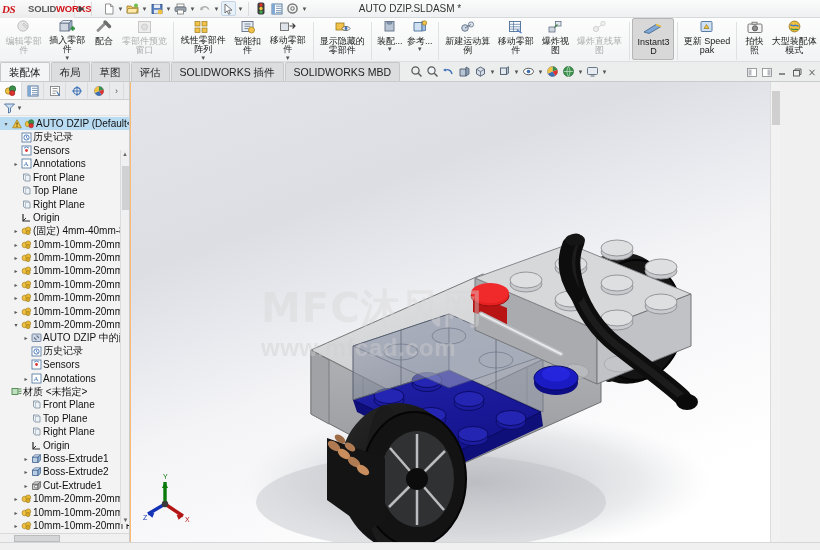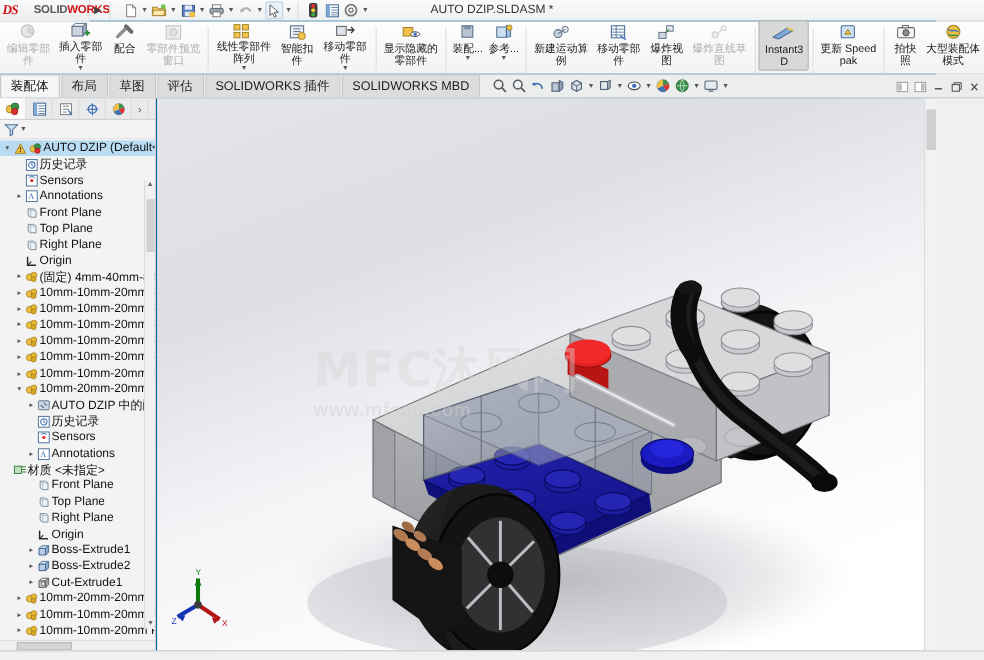--- a/index.html
+++ b/index.html
@@ -4,21 +4,21 @@
 <style>
   * { box-sizing: border-box; margin:0; padding:0; }
   html,body { width:820px; height:550px; overflow:hidden; }
   body {
     font-family: "Liberation Sans", "DejaVu Sans", sans-serif;
     font-size: 11px;
     color:#1a1a1a;
     background:#f0f0f0;
     -webkit-font-smoothing: antialiased;
   }
-  .app { position:relative; width:780px; height:550px; background:#0369a1; }
+  .app { position:relative; width:780px; height:550px; background:#fdba74; }
 
   
   .titlebar{
     position:absolute; left:0; top:0; width:820px; height:18px;
     background:linear-gradient(#fbfbfb,#eef0f1);
     border-bottom:1px solid #d6d8da;
     display:flex; align-items:center;
   }
   .logo-box{
     width:75px; height:18px; background:linear-gradient(#fafafa,#ececec);
@@ -40,21 +40,21 @@
   .doc-title{
     position:absolute; left:0; top:0; width:820px; height:18px; line-height:18px;
     text-align:center; font-size:10px; color:#333; pointer-events:none;
   }
 
   
   .ribbon{
     position:absolute; left:0; top:18px; width:820px; height:44px;
     background:linear-gradient(#fdfdfd,#f2f3f4);
     border-bottom:1px solid #dcdee0;
-    display:flex; align-items:flex-end; padding-left:1px;
+    display:flex; align-items:center; padding-left:1px;
   }
   .rgrp{ display:flex; align-items:flex-start; height:44px; padding:0 1px; }
   .rsep{ width:1px; height:38px; margin:2px 2px 0; background:#dfe1e3;}
   .rbtn{
     width:auto; min-width:30px; max-width:56px; height:42px;
     display:flex; flex-direction:column; align-items:center; justify-content:flex-start;
     padding:1px 2px 0; cursor:default;
   }
   .rbtn.wide{ min-width:42px; }
   .rbtn .ic{ height:17px; display:flex; align-items:center; justify-content:center; margin-bottom:1px;}
@@ -143,21 +143,21 @@
     position:absolute; left:0; bottom:0; width:820px; height:8px;
     background:#f0f0f0; border-top:1px solid #d4d6d8;
   }
   .triad{ position:absolute; left:12px; bottom:12px; width:60px; height:60px;}
   .watermark{
     position:absolute; left:130px; top:155px; width:330px; height:110px;
     pointer-events:none; opacity:.42;margin-top:44px;
   }
   .wm-main{ font-size:40px; font-weight:bold; color:#d8d8d8; letter-spacing:1px;
             font-family:"DejaVu Sans",sans-serif; }
-  .wm-sub{ font-size:16px; font-weight:bold; color:#cfcfcf; letter-spacing:.5px; margin-top:-2px;}
+  .wm-sub{ font-size:24px; font-weight:bold; color:#cfcfcf; letter-spacing:.5px; margin-top:-2px;}
 </style>
 </head>
 <body>
 
 <div class="app">
 
   <div class="titlebar">
     <div class="logo-box">
       <span class="ds-mark">DS</span>
       <span class="sw-word"><span class="dark">SOLID</span><span class="red">WORKS</span></span>

